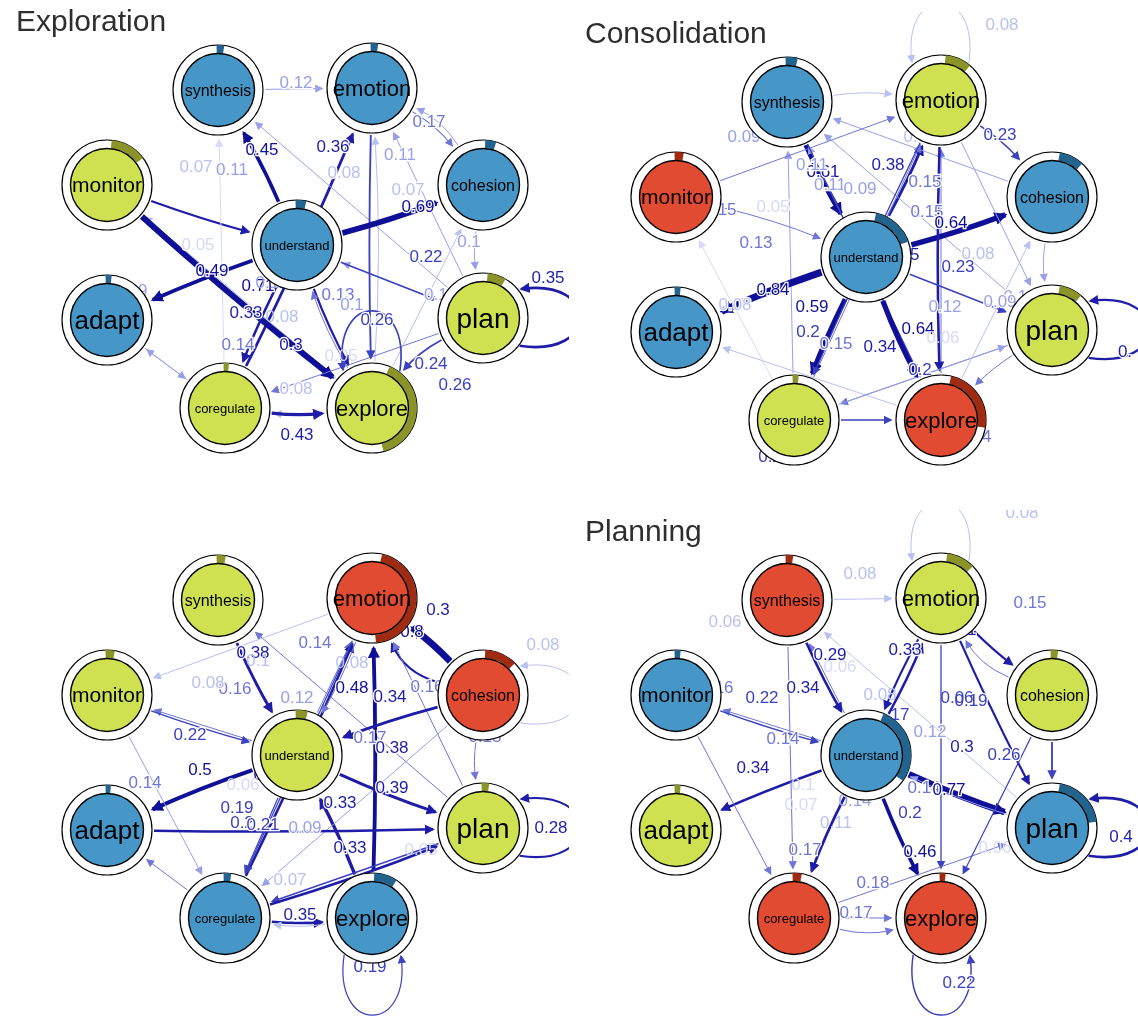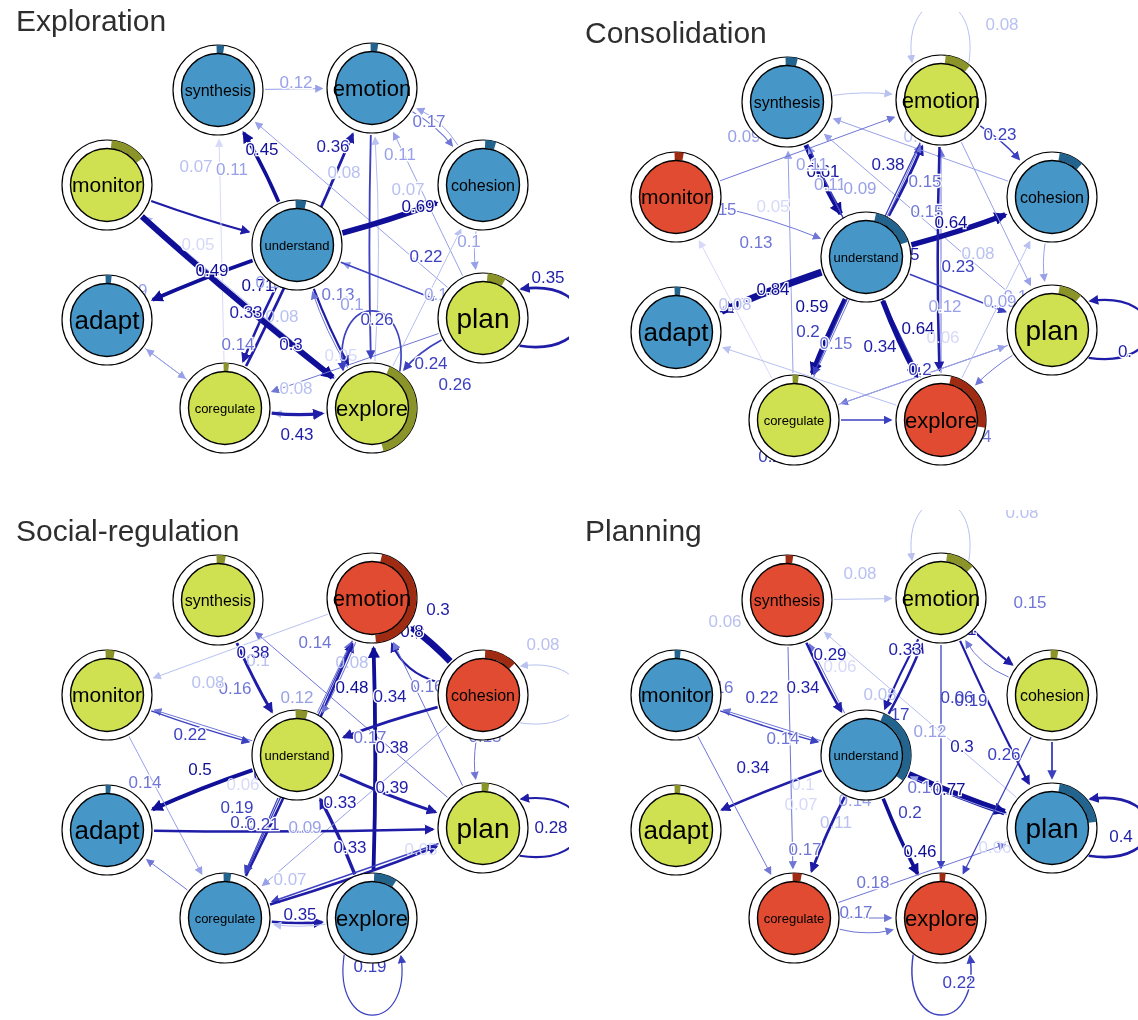--- a/index.html
+++ b/index.html
@@ -455,21 +455,20 @@
           <g>
             <circle cx="372" cy="408" r="45" fill="#ffffff" stroke="#000000" stroke-width="1.2"></circle>
             <path d="M381.2,368.1 A41,41 0 0 1 412.4,415.1" fill="none" stroke="#9e2b12" stroke-width="8"></path>
             <circle cx="372" cy="408" r="36.5" fill="#e14b31" stroke="#000000" stroke-width="1.4"></circle>
             <text x="372" y="408" dy="0.35em" text-anchor="middle" font-size="22" fill="#000000">explore</text>
           </g>
         </g>
       </svg>
   </section>
   <section class="panel" style="left:0;top:510px">
-    <h2>Social-regulation</h2>
     <svg width="569" height="510">
         <defs>
           <marker id="m61" markerUnits="userSpaceOnUse" markerWidth="8.3" markerHeight="8.3" refX="6.806" refY="4.15" orient="auto">
             <path d="M0,0 L8.3,4.15 L0,8.3 z" fill="#6f76d6"></path>
           </marker>
           <marker id="m62" markerUnits="userSpaceOnUse" markerWidth="10.796" markerHeight="10.796" refX="8.85272" refY="5.398" orient="auto">
             <path d="M0,0 L10.796,5.398 L0,10.796 z" fill="#1f1da8"></path>
           </marker>
           <marker id="m63" markerUnits="userSpaceOnUse" markerWidth="8.3" markerHeight="8.3" refX="6.806" refY="4.15" orient="auto">
             <path d="M0,0 L8.3,4.15 L0,8.3 z" fill="#6f76d6"></path>

